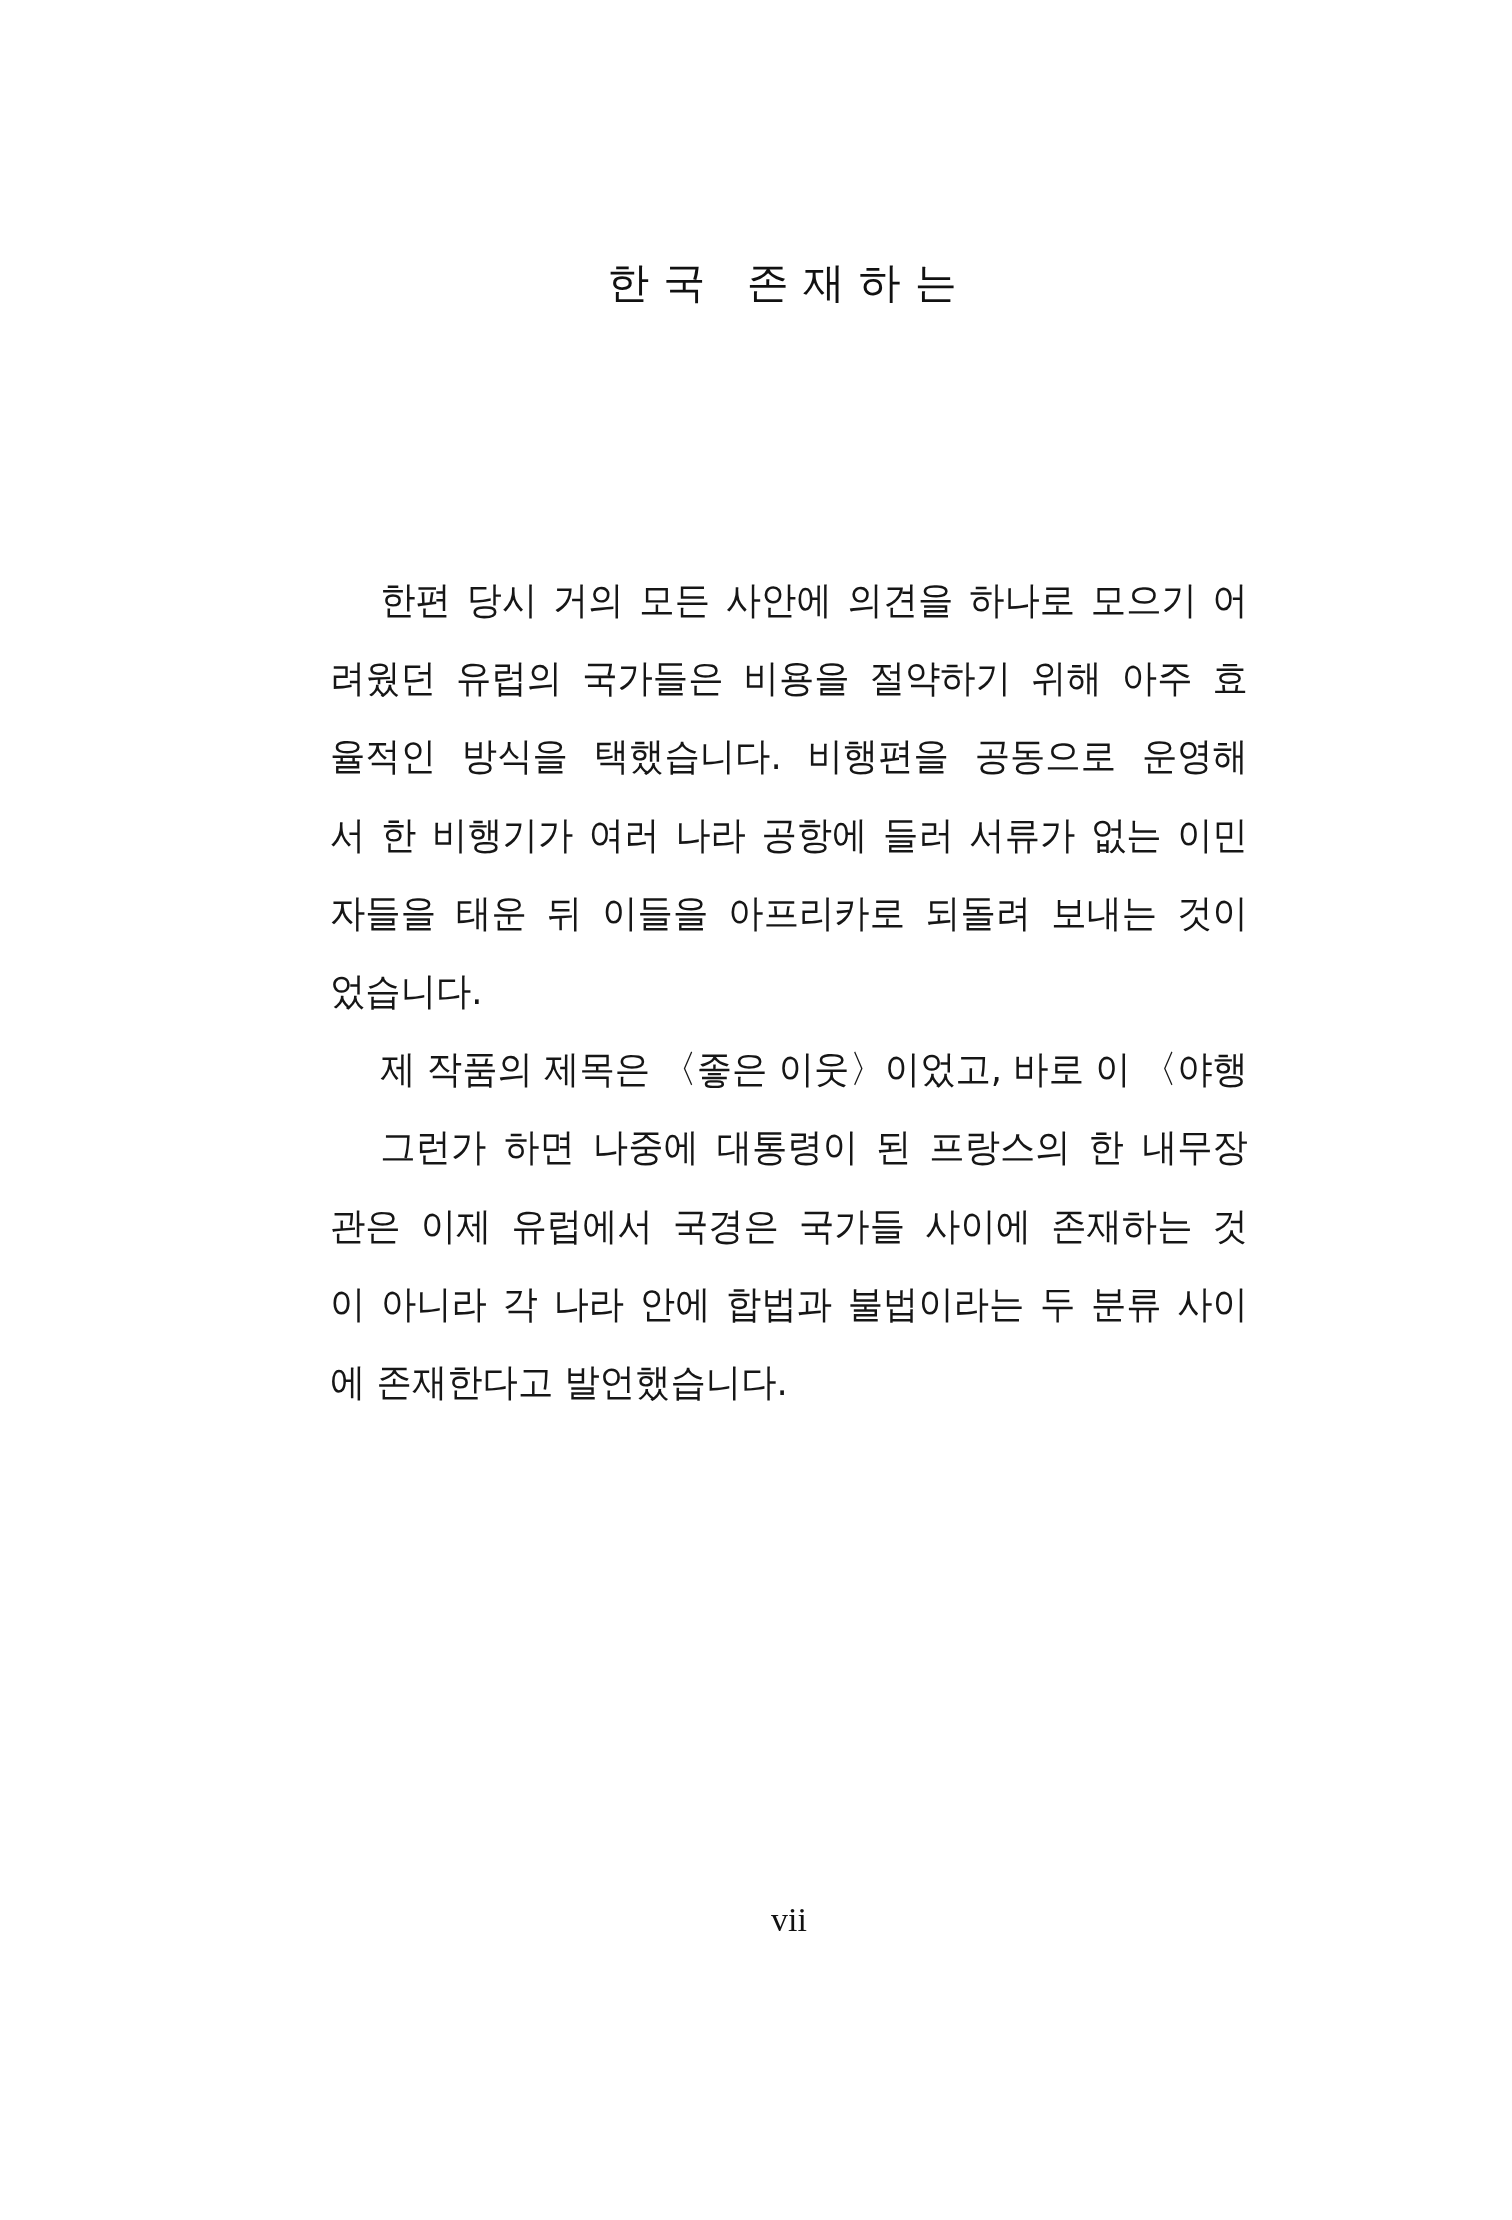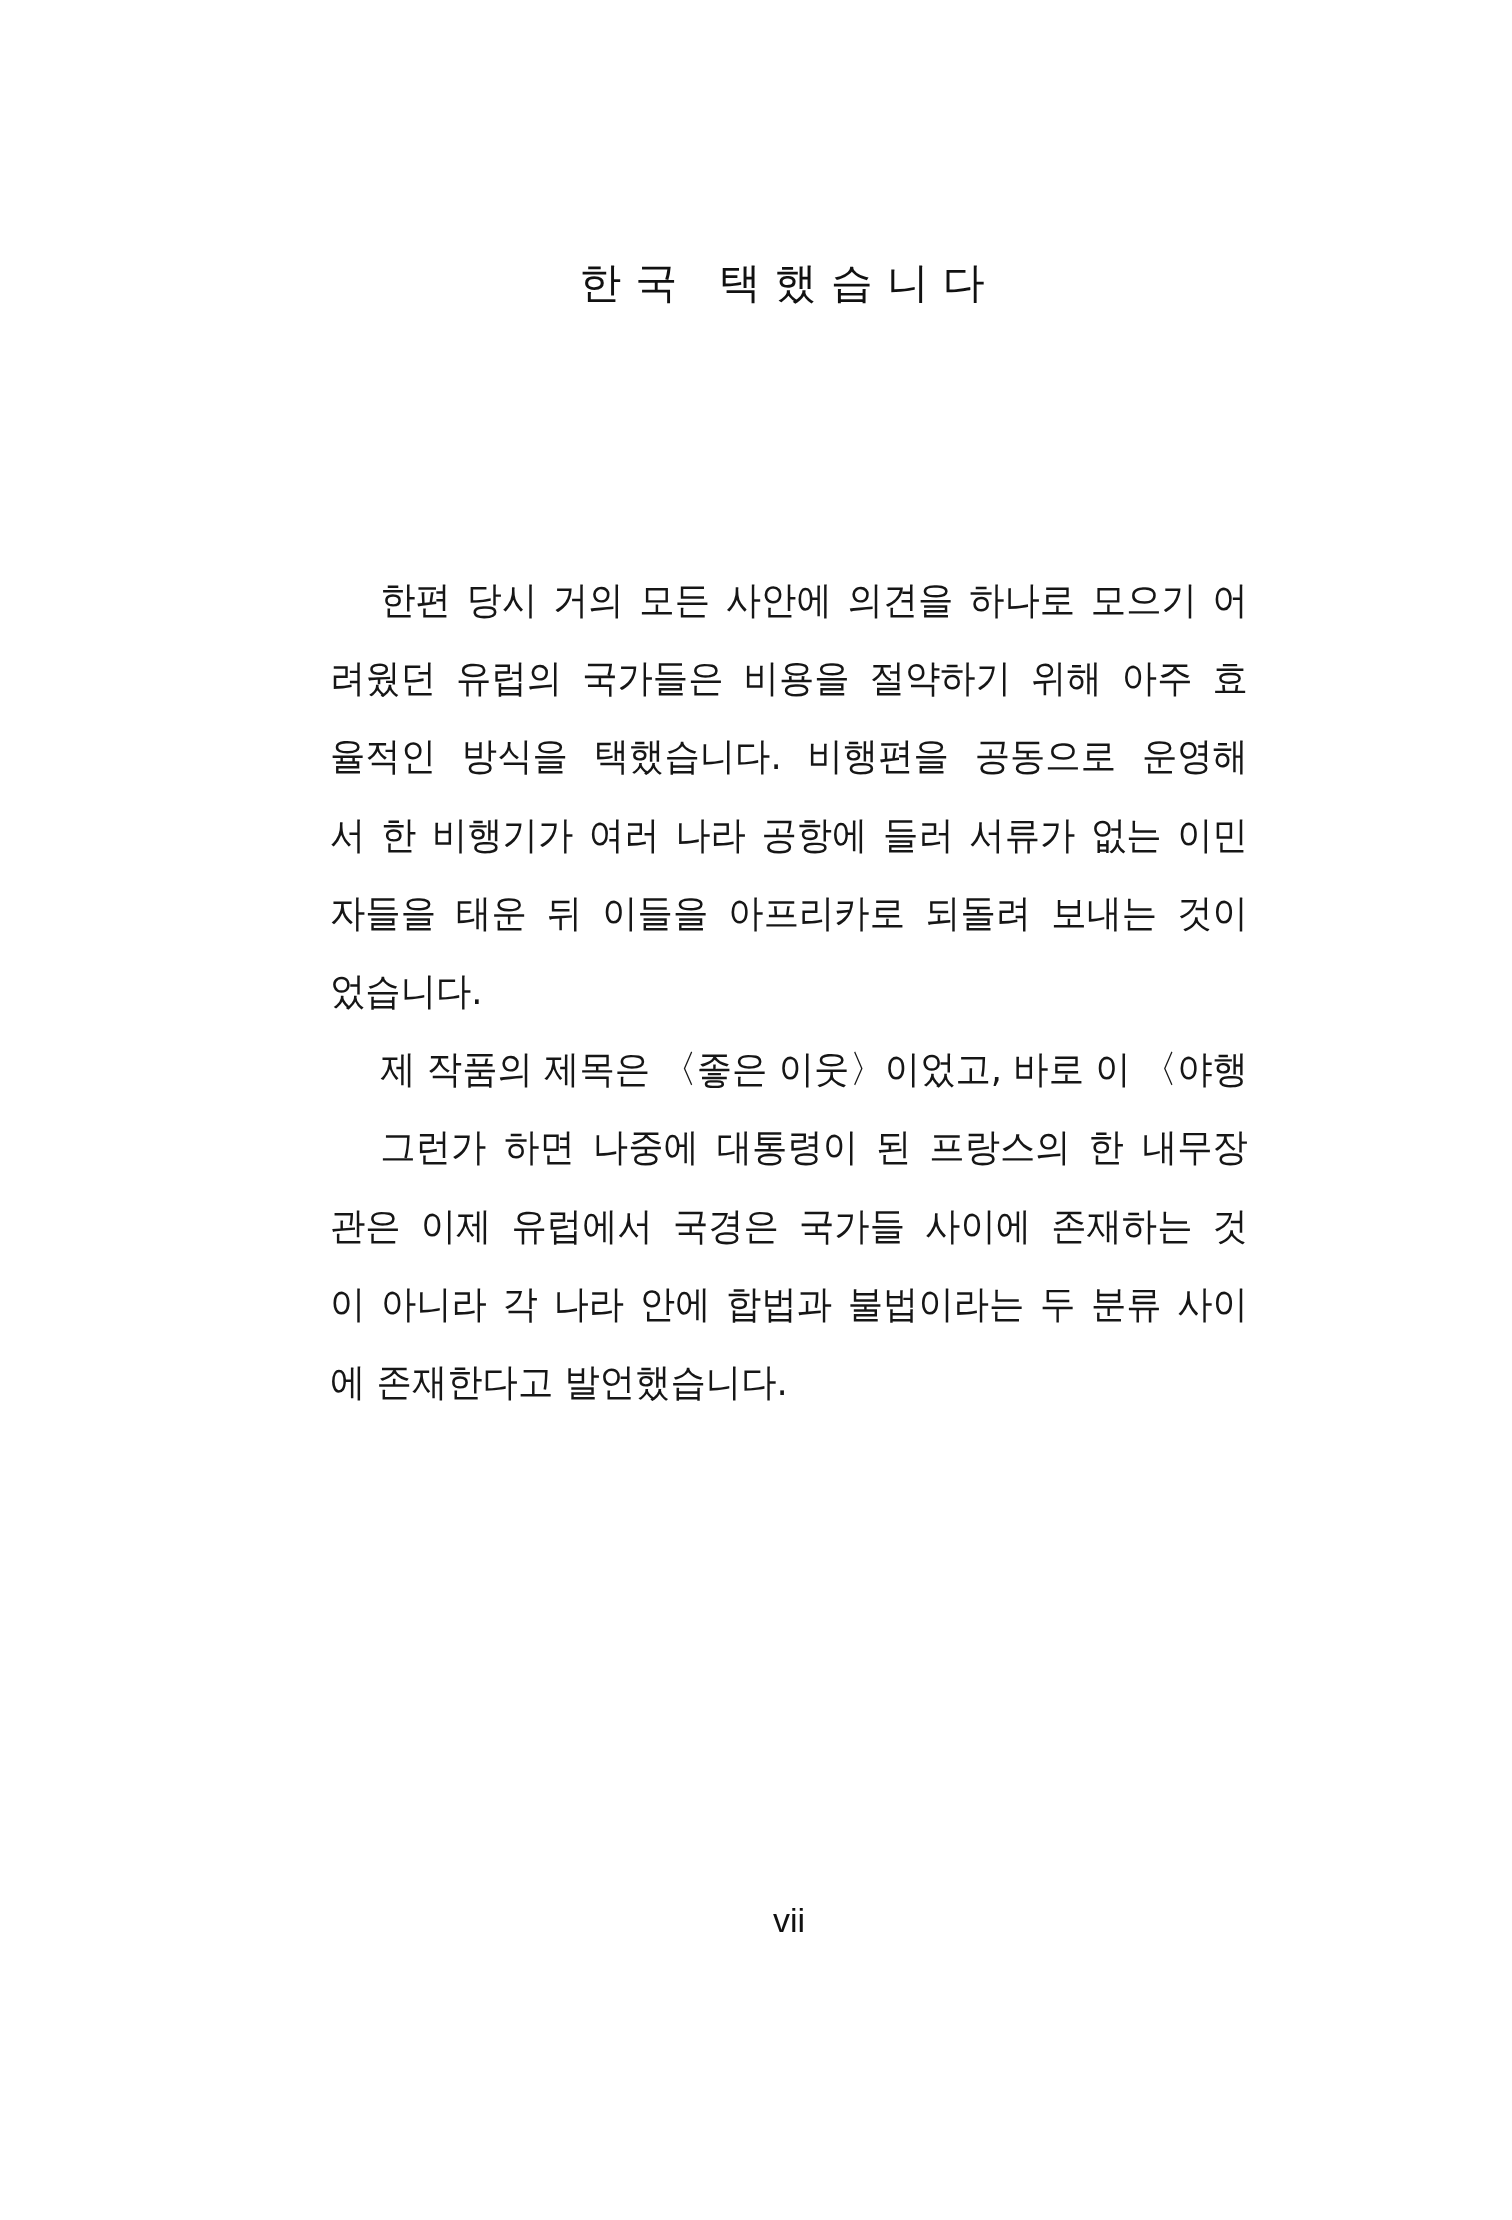--- a/index.html
+++ b/index.html
@@ -62,31 +62,31 @@
     }
     .line.last {
       text-align-last: left;
     }
     .page-number {
       position: absolute;
       left: 330px;
       width: 918px;
       top: 1898px;
       text-align: center;
-      font-family: Liberation Sans, sans-serif;
+      font-family: Liberation Serif, serif;
       font-size: 34px;
       line-height: 44px;
       color: #111;
     }
   </style>
 </head>
 <body>
 
 <div class="page">
-  <h1 class="title">한국 택했습니다</h1>
+  <h1 class="title">한국 존재하는</h1>
 
   <div class="body-text">
 
 
     <div>
       <span class="line indent">한편 당시 거의 모든 사안에 의견을 하나로 모으기 어</span>
       <span class="line">려웠던 유럽의 국가들은 비용을 절약하기 위해 아주 효</span>
       <span class="line">율적인 방식을 택했습니다. 비행편을 공동으로 운영해</span>
       <span class="line">서 한 비행기가 여러 나라 공항에 들러 서류가 없는 이민</span>
       <span class="line">자들을 태운 뒤 이들을 아프리카로 되돌려 보내는 것이</span>

